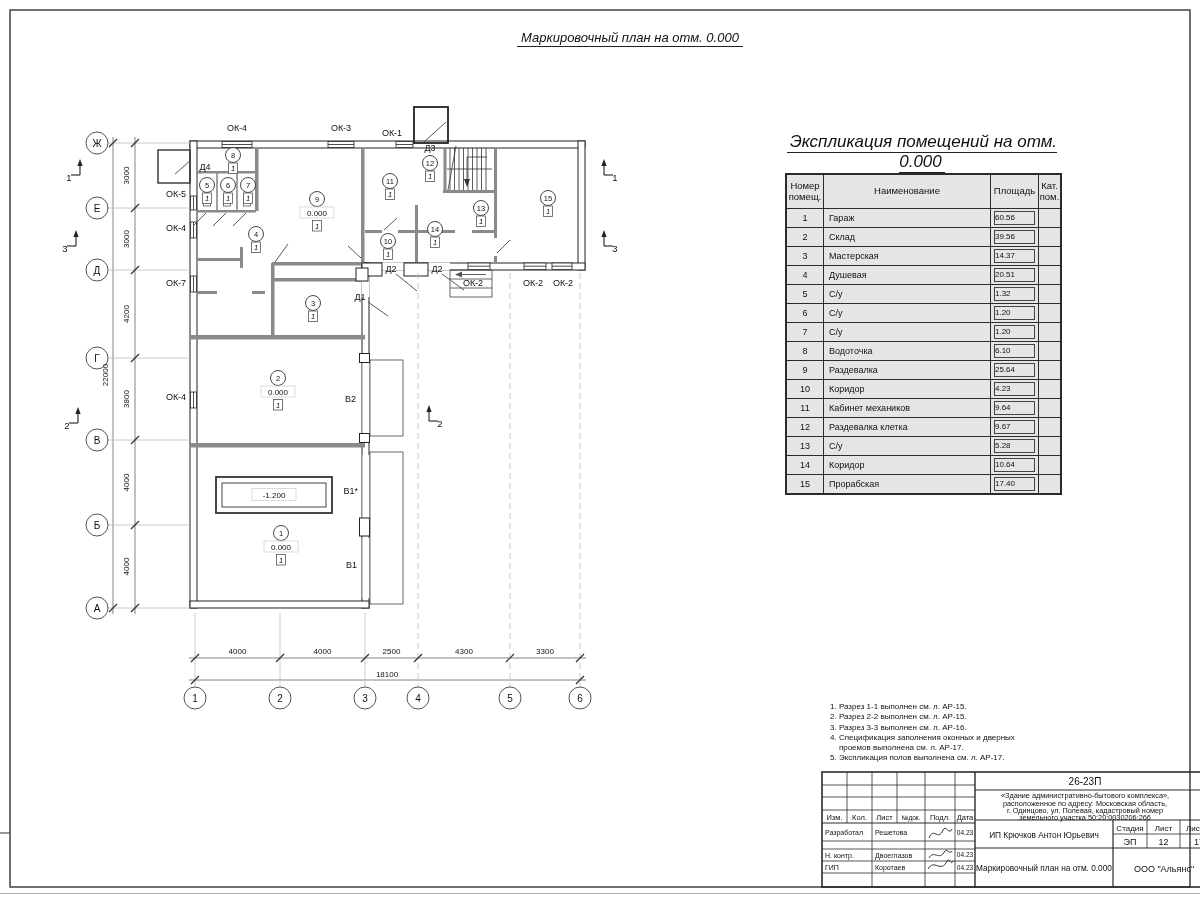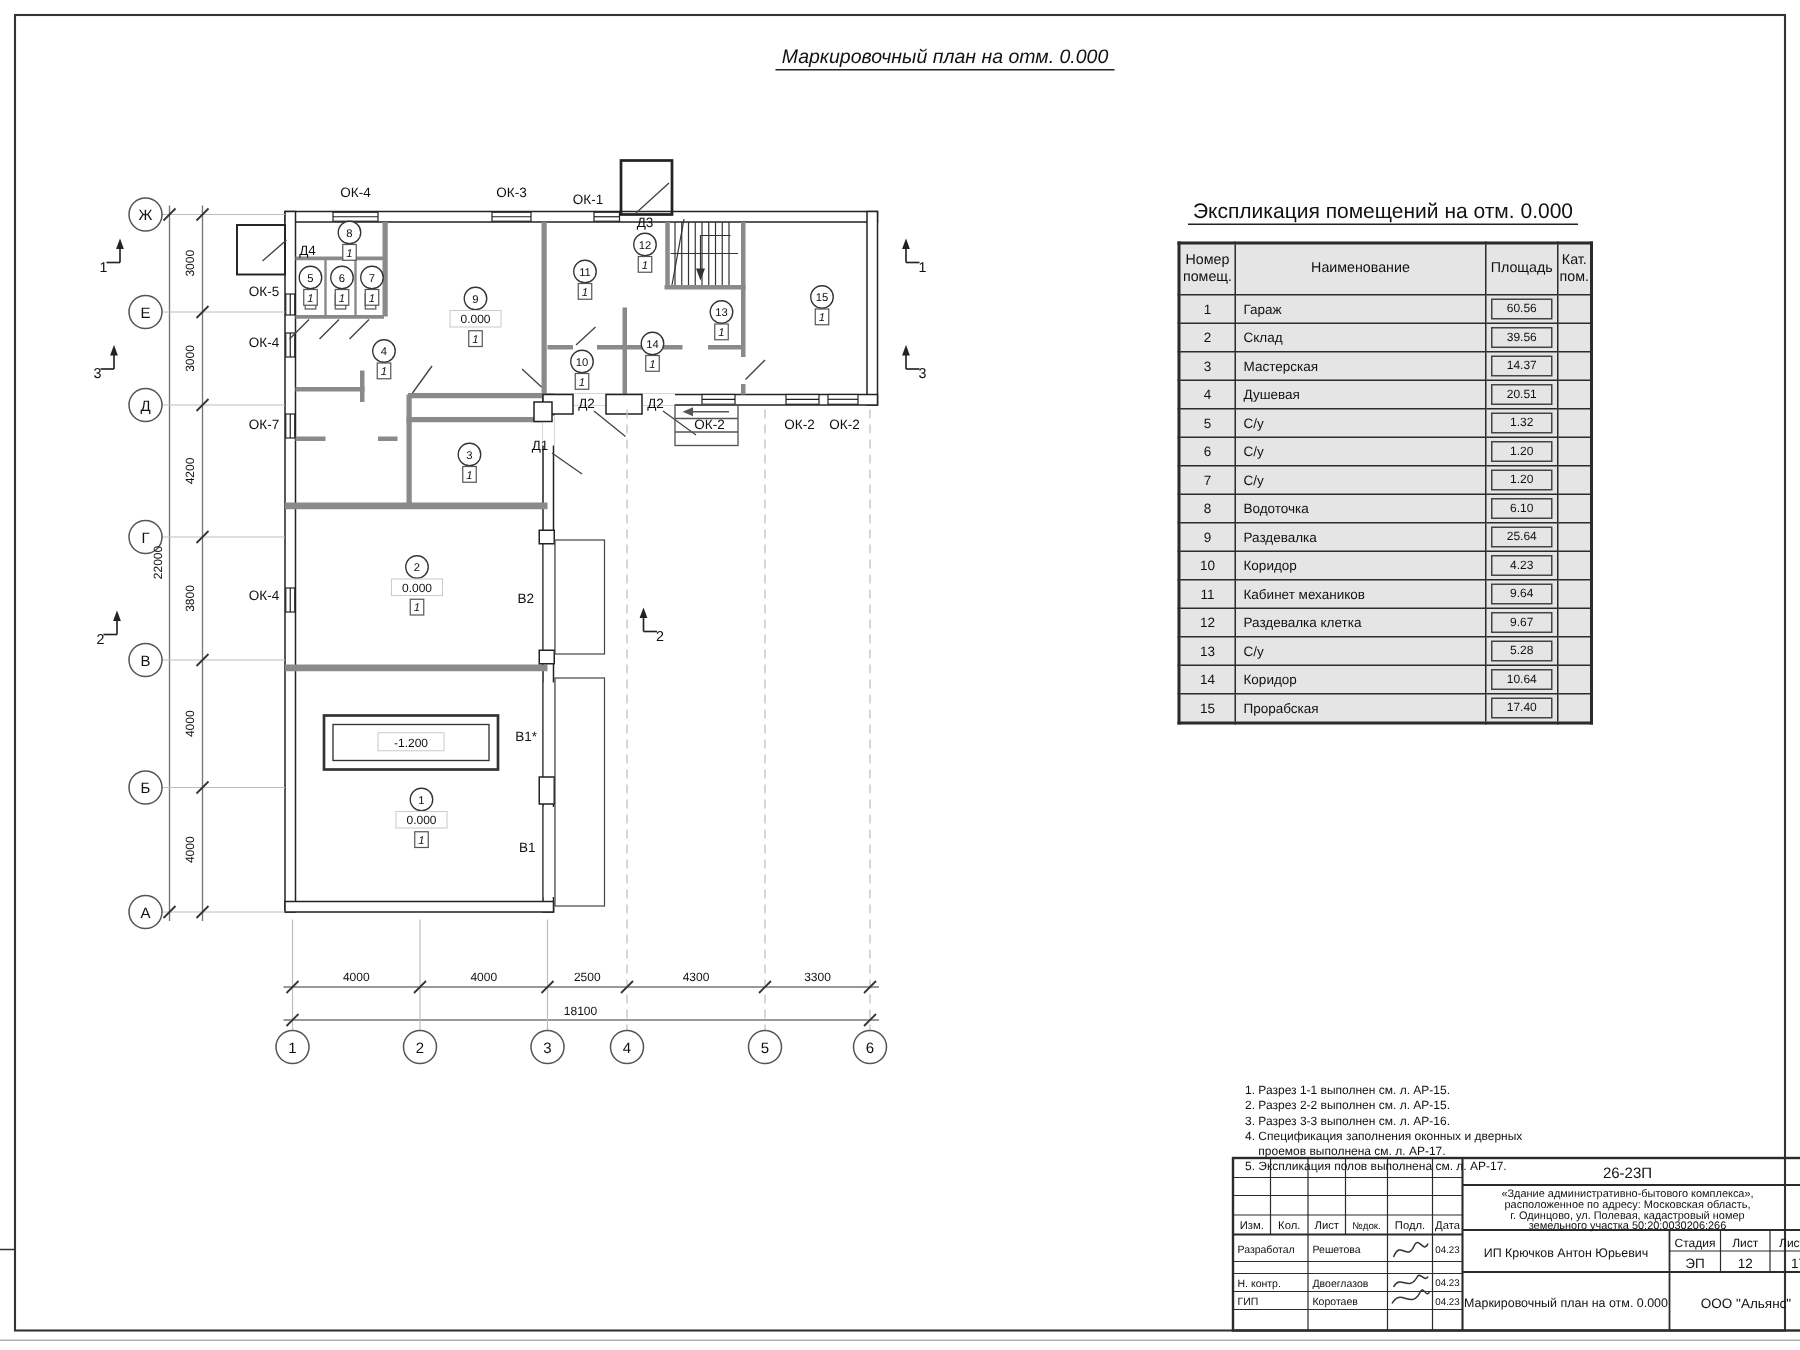--- a/index.html
+++ b/index.html
@@ -10,36 +10,36 @@
   svg text{font-family:"Liberation Sans",sans-serif;fill:#111;}
   #sheet-svg{position:absolute;left:0;top:0;}
 
   .plan-title{
     position:absolute;left:400px;top:30px;width:460px;text-align:center;
     font-size:13px;font-style:italic;
   }
   .plan-title span{border-bottom:1px solid #222;padding:0 4px 1px 4px;}
 
   .expl-wrap{position:absolute;left:785px;top:132px;width:274px;}
-  .expl-title{font-size:14px;text-align:center;margin-bottom:13px;}
+  .expl-title{font-size:17px;font-style:italic;text-align:center;margin-bottom:1px;}
   .expl-title span{border-bottom:1px solid #222;padding:0 3px 1px 3px;}
   table.expl{border-collapse:collapse;width:272px;table-layout:fixed;
     border:2px solid #2b2b2b;background:#e5e5e5;}
   table.expl td,table.expl th{border:1px solid #2b2b2b;padding:0;vertical-align:middle;
     font-weight:normal;overflow:hidden;}
   table.expl th{font-size:9.5px;line-height:10.5px;height:33px;white-space:pre-line;}
   table.expl td{height:18px;font-size:9px;}
   .c-num{width:36px;text-align:center;}
   .c-name{width:166px;text-align:left;padding-left:5px !important;}
   .c-area{width:47px;text-align:center;}
   .c-cat{width:21px;text-align:center;}
-  .area-box{border:1px solid #444;margin:1px 3px;font-size:8px;line-height:12px;text-align:center;}
+  .area-box{border:1px solid #444;margin:1px 3px;font-size:8px;line-height:12px;text-align:left;}
   .total-row .area-box{font-size:9.5px;line-height:14px;}
 
-  .notes{position:absolute;left:830px;top:722px;font-size:8px;line-height:10.3px;white-space:pre;}
+  .notes{position:absolute;left:830px;top:702px;font-size:8px;line-height:10.3px;white-space:pre;}
 </style>
 </head>
 <body>
 
 <svg id="sheet-svg" width="1200" height="900" viewBox="0 0 1200 900">
 
   <g>
     <rect x="10" y="10" width="1180" height="877" fill="none" stroke="#333" stroke-width="1.4"></rect>
     <line x1="0" y1="833" x2="10" y2="833" stroke="#333" stroke-width="1"></line>
     <line x1="0" y1="893.5" x2="1200" y2="893.5" stroke="#b0b0b0" stroke-width="1"></line>

